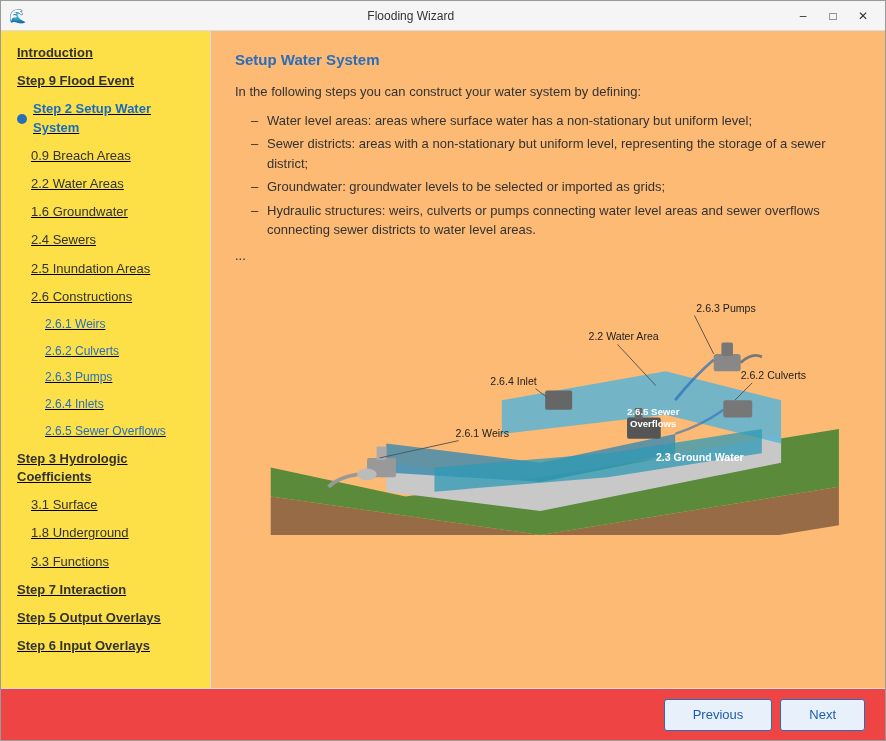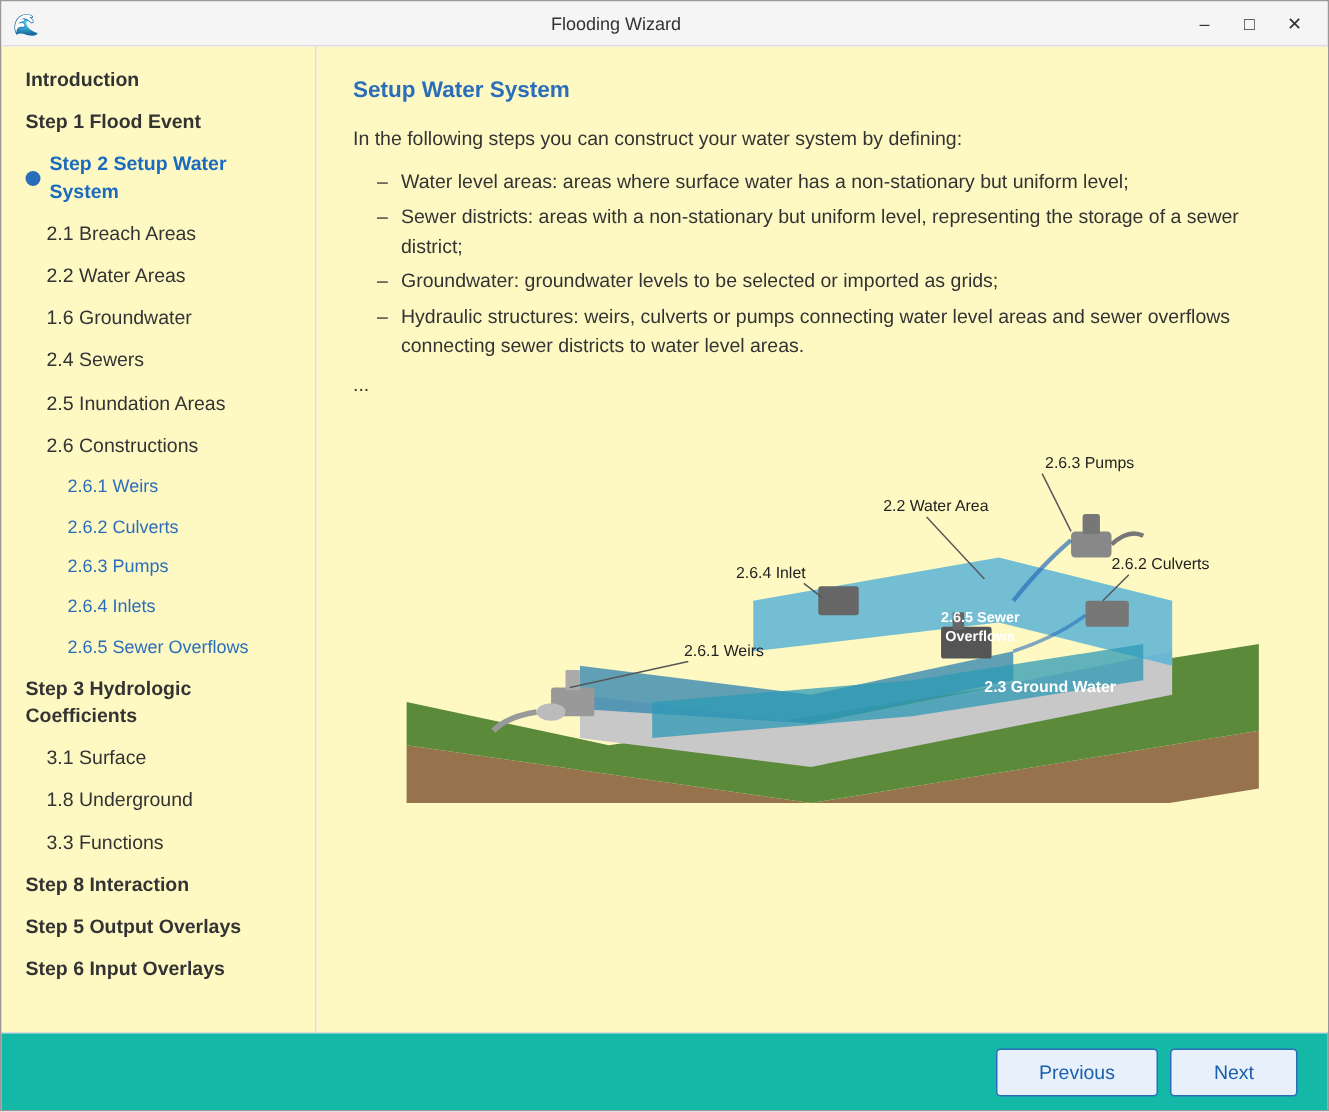--- a/index.html
+++ b/index.html
@@ -59,24 +59,25 @@
     .main-layout {
       display: flex;
       flex: 1;
       overflow: hidden;
     }
 
     
     .sidebar {
       width: 210px;
       min-width: 210px;
-      background: #fef9c3;
+      background: #fde047;
       border-right: 1px solid #ddd;
       overflow-y: auto;
       padding: 8px 0;
+      text-decoration: underline;
     }
     .sidebar-item {
       padding: 5px 12px 5px 16px;
       cursor: pointer;
       color: #333;
       font-size: 13px;
       line-height: 1.4;
       display: flex;
       align-items: center;
       gap: 6px;
@@ -91,21 +92,21 @@
       border-radius: 50%;
       background: #2a6ebb;
       flex-shrink: 0;
     }
 
     
     .content {
       flex: 1;
       padding: 20px 24px;
       overflow-y: auto;
-      background: #fef9c3;
+      background: #fdba74;
     }
     .content-title {
       color: #2a6ebb;
       font-size: 15px;
       font-weight: 600;
       margin-bottom: 14px;
     }
     .content-text {
       color: #333;
       font-size: 13px;
@@ -148,21 +149,21 @@
       height: 100%;
     }
 
     
     .footer {
       border-top: 1px solid #ddd;
       padding: 10px 20px;
       display: flex;
       justify-content: flex-end;
       gap: 8px;
-      background: #14b8a6;
+      background: #ef4444;
       flex-shrink: 0;
       height: 52px;
       align-items: center;
     }
     .footer-btn {
       padding: 6px 28px;
       font-size: 13px;
       cursor: pointer;
       border: 1px solid #aaa;
       background: #fff;
@@ -194,28 +195,28 @@
     </div>
   </div>
 
   <div class="main-layout">
 
     <div class="sidebar">
       <div class="sidebar-item bold">
         <span>Introduction</span>
       </div>
       <div class="sidebar-item bold">
-        <span>Step 1 Flood Event</span>
+        <span>Step 9 Flood Event</span>
       </div>
       <div class="sidebar-item bold active">
         <span class="dot"></span>
         <span>Step 2 Setup Water System</span>
       </div>
       <div class="sidebar-item sub">
-        <span>2.1 Breach Areas</span>
+        <span>0.9 Breach Areas</span>
       </div>
       <div class="sidebar-item sub">
         <span>2.2 Water Areas</span>
       </div>
       <div class="sidebar-item sub">
         <span>1.6 Groundwater</span>
       </div>
       <div class="sidebar-item sub">
         <span>2.4 Sewers</span>
       </div>
@@ -246,21 +247,21 @@
       <div class="sidebar-item sub">
         <span>3.1 Surface</span>
       </div>
       <div class="sidebar-item sub">
         <span>1.8 Underground</span>
       </div>
       <div class="sidebar-item sub">
         <span>3.3 Functions</span>
       </div>
       <div class="sidebar-item bold">
-        <span>Step 8 Interaction</span>
+        <span>Step 7 Interaction</span>
       </div>
       <div class="sidebar-item bold">
         <span>Step 5 Output Overlays</span>
       </div>
       <div class="sidebar-item bold">
         <span>Step 6 Input Overlays</span>
       </div>
     </div>
 
     <div class="content">

